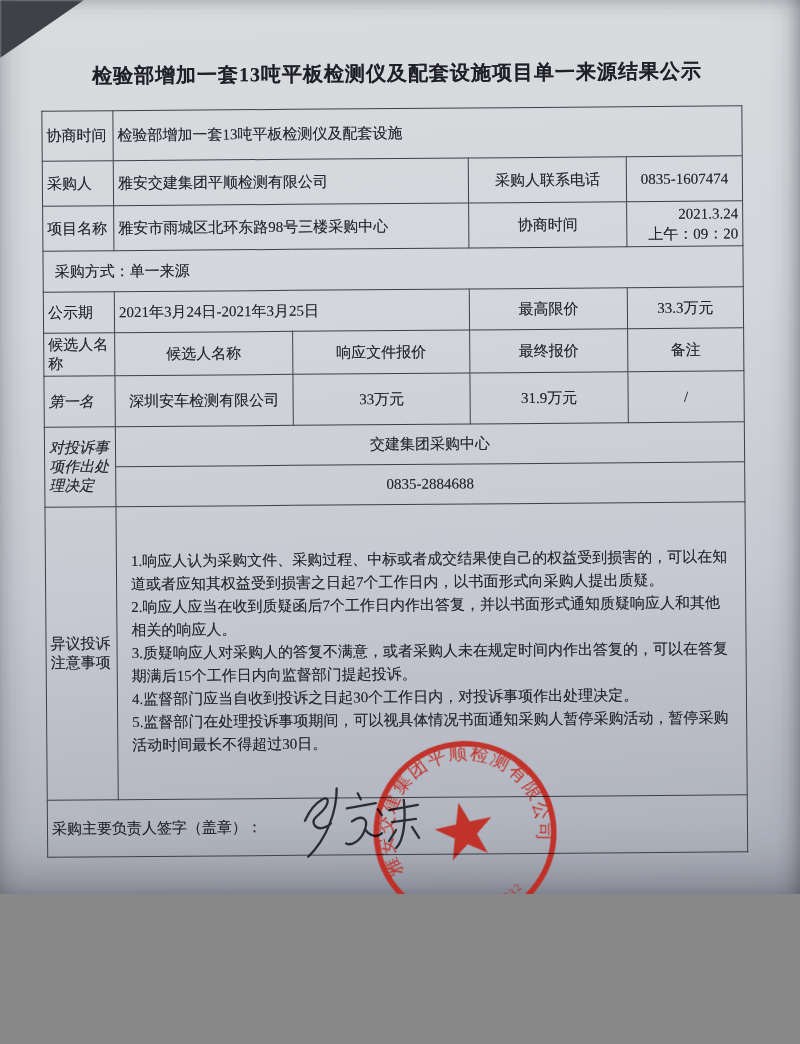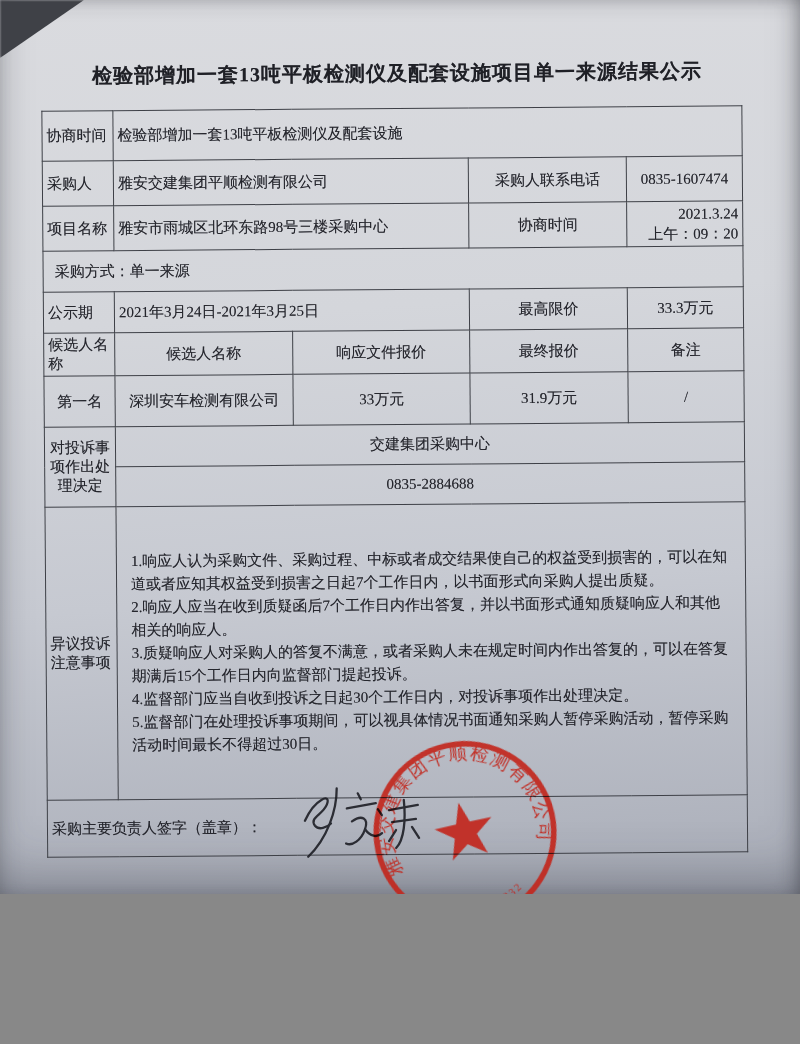--- a/index.html
+++ b/index.html
@@ -35,21 +35,21 @@
     font-size:15px;color:#25262d;
     text-shadow:0 0 .5px rgba(35,35,45,.45);
   }
   table.doc td{
     border:1.5px solid #3e4047;
     padding:2px 4px;
     vertical-align:middle;
     overflow:hidden;
   }
   td.lab{text-align:left;padding-left:6px;}
-  td.lab-c{text-align:center;padding-left:2px;padding-right:2px;}
+  td.lab-c{text-align:left;padding-left:2px;padding-right:2px;font-style:italic;}
   td.val{text-align:left;padding-left:10px;}
   td.cen{text-align:center;}
   .two-line div{text-align:right;line-height:20px;}
   .notice-cell p{margin:0;padding:0 10px 0 10px;line-height:23px;text-align:left;}
   .sign-cell{text-align:left;padding-left:11px;}
   
   .signature{position:absolute;left:288px;top:780px;width:150px;height:88px;pointer-events:none;}
   .seal{
     position:absolute;left:360px;top:731px;width:204px;height:204px;
     transform:rotate(-12deg);

